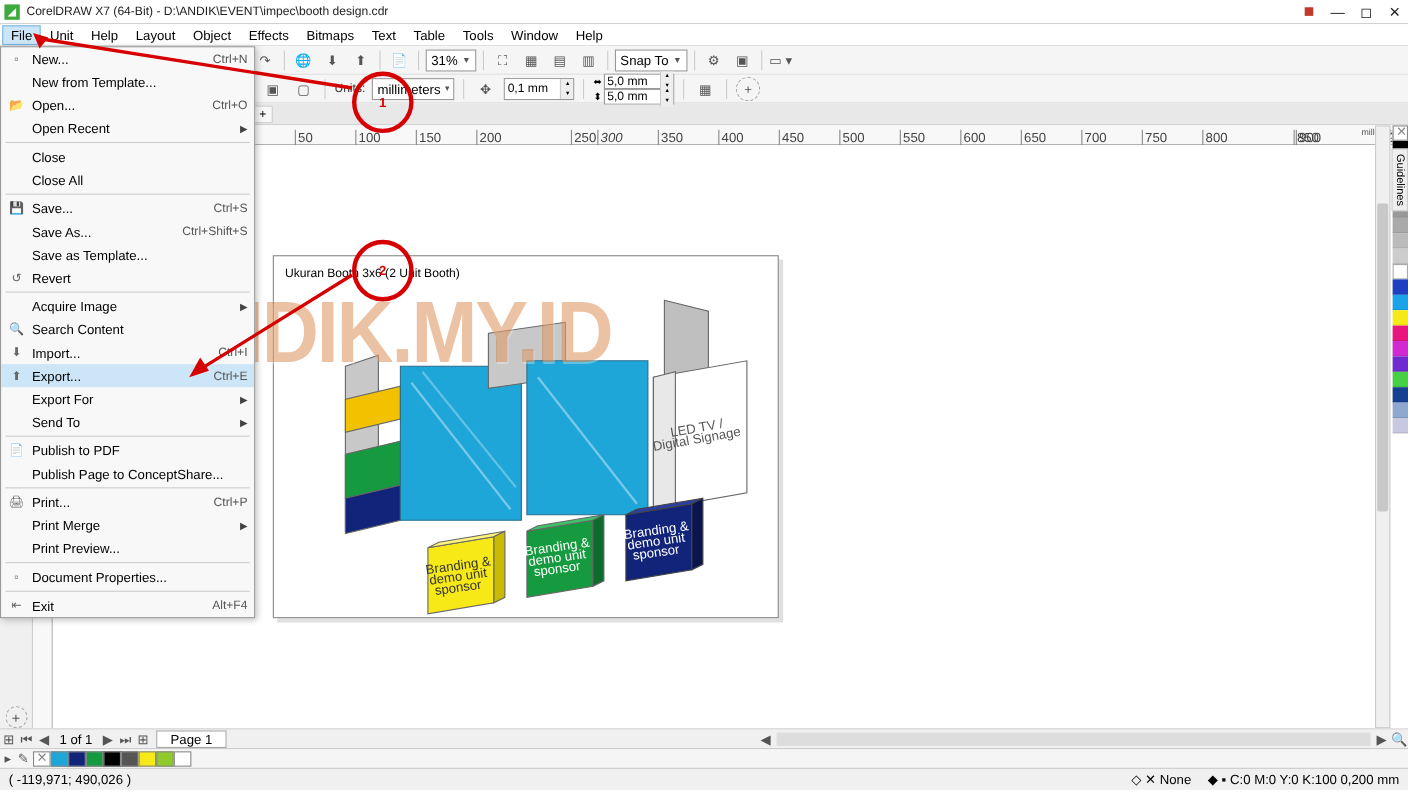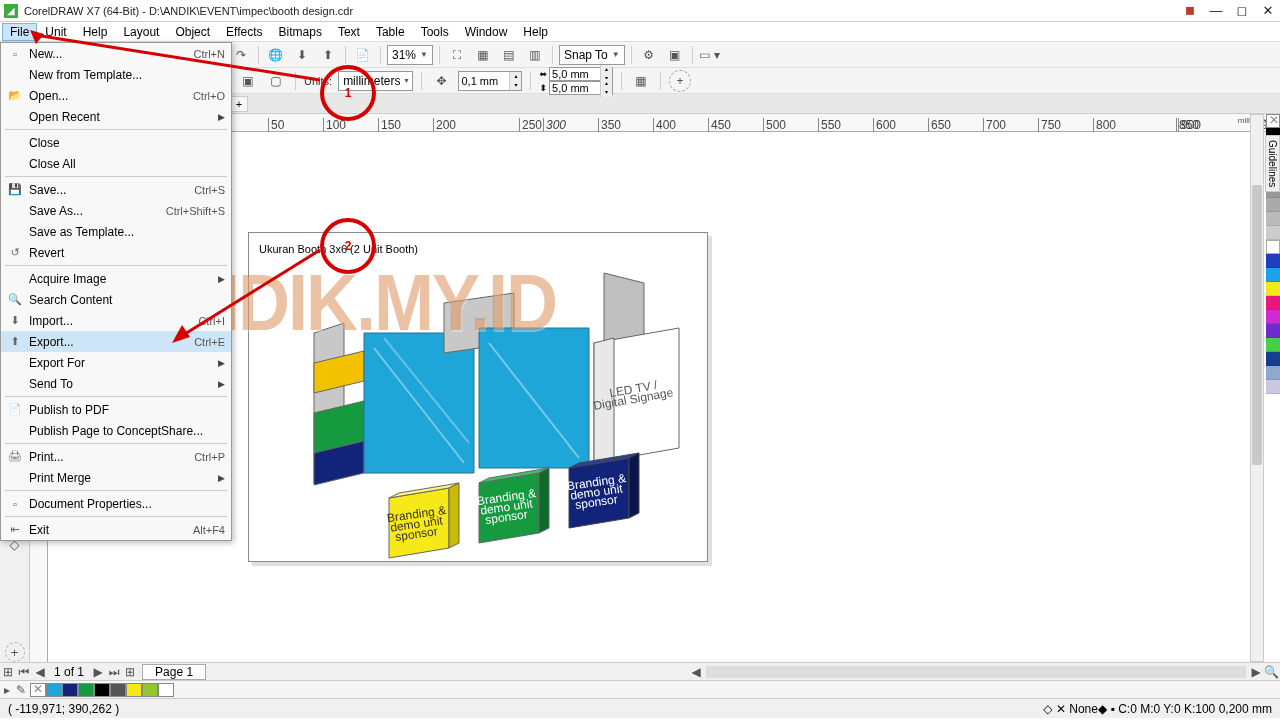--- a/index.html
+++ b/index.html
@@ -50,21 +50,21 @@
 .dropdown .mi .sub { position:absolute; right:6px; font-size:9px; color:#444; }
 .dropdown .msep { height:1px; background:#ccc; margin:2px 4px; }
 .annot-circle { position:absolute; width:56px; height:56px; border:4px solid #d70000; border-radius:50%; display:flex; align-items:center; justify-content:center; font-size:28px; font-weight:bold; color:#d70000; z-index:200; background:transparent; }
 .annot-arrow { position:absolute; z-index:199; }
 .pagebar { height:18px; background:#f0f0f0; border-top:1px solid #ccc; display:flex; align-items:center; font-size:11px; }
 .pagebar .nav { width:16px; text-align:center; cursor:pointer; color:#555; }
 .pagebar .pgtab { padding:0 12px; background:#fff; border:1px solid #aaa; height:16px; line-height:14px; margin-left:4px; }
 .colorbar { height:18px; background:#f5f5f5; display:flex; align-items:center; padding:0 4px; gap:0; border-top:1px solid #ccc; }
 .colorbar .csw { width:16px; height:14px; border:1px solid #888; }
 .statusbar { height:20px; background:#f0f0f0; border-top:1px solid #ccc; display:flex; align-items:center; padding:0 8px; font-size:11px; justify-content:space-between; }
-.statusbar .right { display:flex; gap:0; align-items:center; }
+.statusbar .right { display:flex; gap:15px; align-items:center; }
 .ruler-unit { position:absolute; right:4px; top:2px; font-size:8px; color:#555; }
 .small-label { font-size:11px; color:#333; }
 svg { overflow:visible; }
 </style>
 </head>
 <body>
 
 <div class="titlebar">
   <div class="logo">◢</div>
   <div class="title">CorelDRAW X7 (64-Bit) - D:\ANDIK\EVENT\impec\booth design.cdr</div>
@@ -428,20 +428,24 @@
     <div class="mi">
       <span class="ic">🖨</span>
       <span class="lbl">Print...</span>
       <span class="sc">Ctrl+P</span>
     </div>
     <div class="mi">
       <span class="ic"></span>
       <span class="lbl">Print Merge</span>
       <span class="sub">▶</span>
     </div>
+    <div class="mi">
+      <span class="ic"></span>
+      <span class="lbl">Print Preview...</span>
+    </div>
     <div class="msep"></div>
     <div class="mi">
       <span class="ic">▫</span>
       <span class="lbl">Document Properties...</span>
     </div>
     <div class="msep"></div>
     <div class="mi">
       <span class="ic">⇤</span>
       <span class="lbl">Exit</span>
       <span class="sc">Alt+F4</span>
@@ -490,20 +494,20 @@
   <div class="csw" style="background:#12247a"></div>
   <div class="csw" style="background:#159a3f"></div>
   <div class="csw" style="background:#000"></div>
   <div class="csw" style="background:#555"></div>
   <div class="csw" style="background:#f7e817"></div>
   <div class="csw" style="background:#8fc92b"></div>
   <div class="csw" style="background:#fff"></div>
 </div>
 
 <div class="statusbar">
-  <span>( -119,971; 390,262 )</span>
+  <span>( -119,971; 490,026 )</span>
   <span class="right">
     <span>◇ ✕ <span>None</span></span>
     <span>◆ ▪ <span>C:0 M:0 Y:0 K:100  0,200 mm</span></span>
   </span>
 </div>
 
 <div style="position:absolute; right:0; top:135px; writing-mode:vertical-rl; font-size:10px; background:#eee; padding:4px 1px; border:1px solid #ccc">Guidelines</div>
 
 </body></html>

